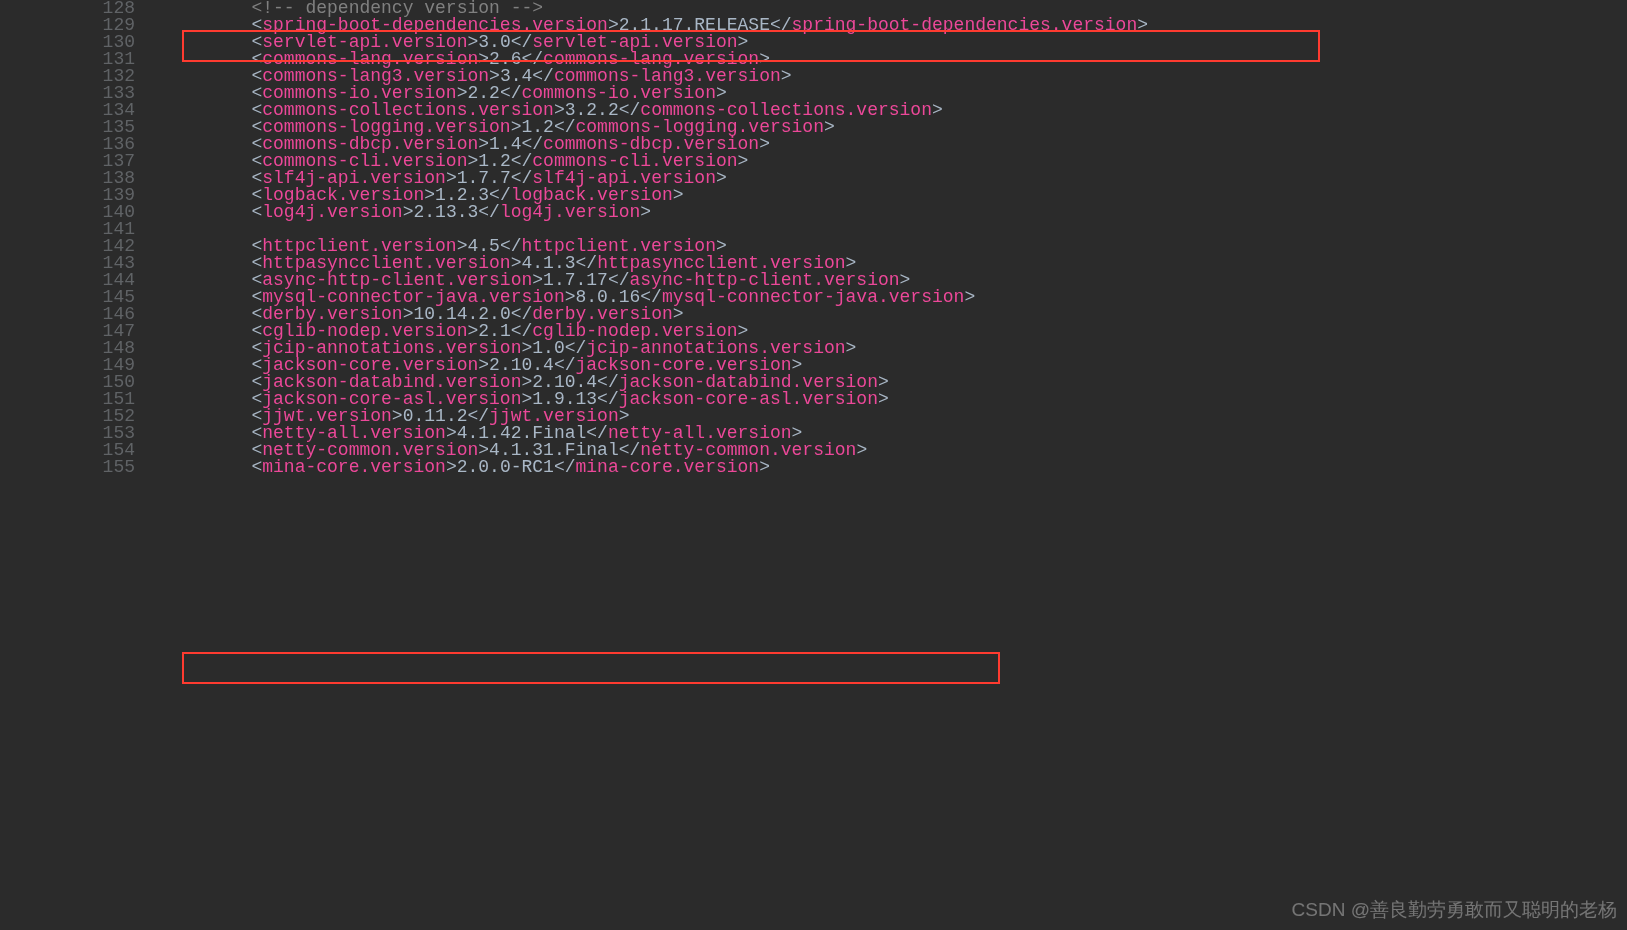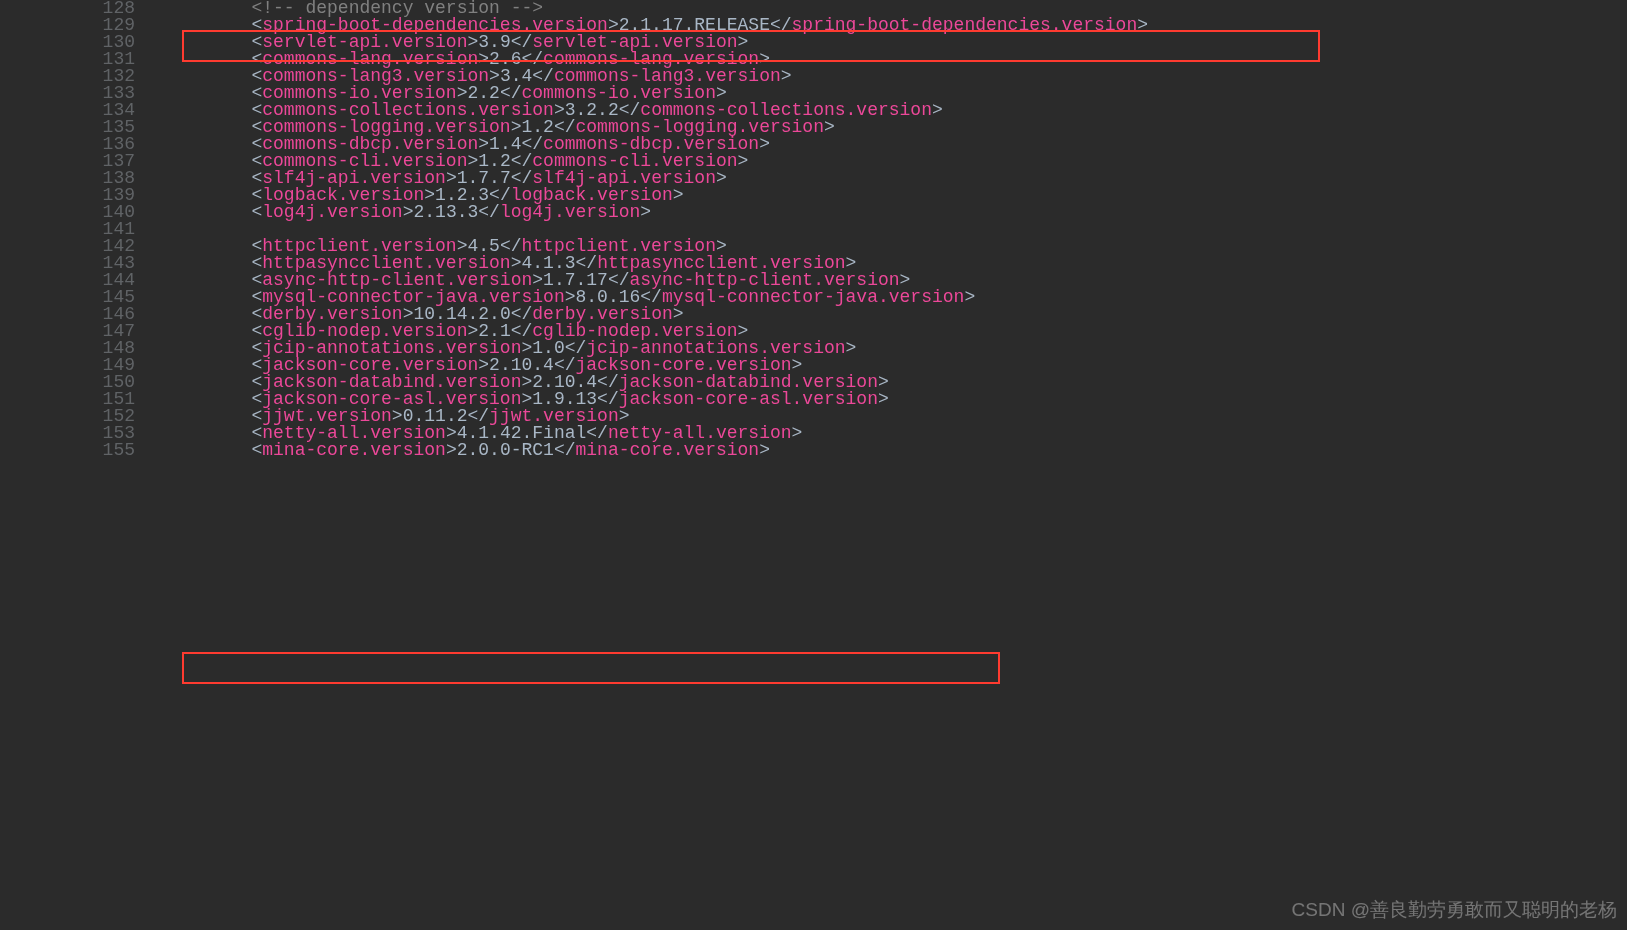--- a/index.html
+++ b/index.html
@@ -58,21 +58,21 @@
     color: rgba(255,255,255,0.35);
     font-family: sans-serif;
   }
 </style>
 </head>
 <body>
 
 <div class="editor" id="editor">
     <div class="line"><div class="gutter">128</div><div class="code"><span>        </span><span class="comment">&lt;!-- dependency version --&gt;</span></div></div>
     <div class="line"><div class="gutter">129</div><div class="code"><span>        </span><span class="bracket">&lt;</span><span class="tag">spring-boot-dependencies.version</span><span class="bracket">&gt;</span><span class="text">2.1.17.RELEASE</span><span class="bracket">&lt;/</span><span class="tag">spring-boot-dependencies.version</span><span class="bracket">&gt;</span></div></div>
-    <div class="line"><div class="gutter">130</div><div class="code"><span>        </span><span class="bracket">&lt;</span><span class="tag">servlet-api.version</span><span class="bracket">&gt;</span><span class="text">3.9</span><span class="bracket">&lt;/</span><span class="tag">servlet-api.version</span><span class="bracket">&gt;</span></div></div>
+    <div class="line"><div class="gutter">130</div><div class="code"><span>        </span><span class="bracket">&lt;</span><span class="tag">servlet-api.version</span><span class="bracket">&gt;</span><span class="text">3.0</span><span class="bracket">&lt;/</span><span class="tag">servlet-api.version</span><span class="bracket">&gt;</span></div></div>
     <div class="line"><div class="gutter">131</div><div class="code"><span>        </span><span class="bracket">&lt;</span><span class="tag">commons-lang.version</span><span class="bracket">&gt;</span><span class="text">2.6</span><span class="bracket">&lt;/</span><span class="tag">commons-lang.version</span><span class="bracket">&gt;</span></div></div>
     <div class="line"><div class="gutter">132</div><div class="code"><span>        </span><span class="bracket">&lt;</span><span class="tag">commons-lang3.version</span><span class="bracket">&gt;</span><span class="text">3.4</span><span class="bracket">&lt;/</span><span class="tag">commons-lang3.version</span><span class="bracket">&gt;</span></div></div>
     <div class="line"><div class="gutter">133</div><div class="code"><span>        </span><span class="bracket">&lt;</span><span class="tag">commons-io.version</span><span class="bracket">&gt;</span><span class="text">2.2</span><span class="bracket">&lt;/</span><span class="tag">commons-io.version</span><span class="bracket">&gt;</span></div></div>
     <div class="line"><div class="gutter">134</div><div class="code"><span>        </span><span class="bracket">&lt;</span><span class="tag">commons-collections.version</span><span class="bracket">&gt;</span><span class="text">3.2.2</span><span class="bracket">&lt;/</span><span class="tag">commons-collections.version</span><span class="bracket">&gt;</span></div></div>
     <div class="line"><div class="gutter">135</div><div class="code"><span>        </span><span class="bracket">&lt;</span><span class="tag">commons-logging.version</span><span class="bracket">&gt;</span><span class="text">1.2</span><span class="bracket">&lt;/</span><span class="tag">commons-logging.version</span><span class="bracket">&gt;</span></div></div>
     <div class="line"><div class="gutter">136</div><div class="code"><span>        </span><span class="bracket">&lt;</span><span class="tag">commons-dbcp.version</span><span class="bracket">&gt;</span><span class="text">1.4</span><span class="bracket">&lt;/</span><span class="tag">commons-dbcp.version</span><span class="bracket">&gt;</span></div></div>
     <div class="line"><div class="gutter">137</div><div class="code"><span>        </span><span class="bracket">&lt;</span><span class="tag">commons-cli.version</span><span class="bracket">&gt;</span><span class="text">1.2</span><span class="bracket">&lt;/</span><span class="tag">commons-cli.version</span><span class="bracket">&gt;</span></div></div>
     <div class="line"><div class="gutter">138</div><div class="code"><span>        </span><span class="bracket">&lt;</span><span class="tag">slf4j-api.version</span><span class="bracket">&gt;</span><span class="text">1.7.7</span><span class="bracket">&lt;/</span><span class="tag">slf4j-api.version</span><span class="bracket">&gt;</span></div></div>
     <div class="line"><div class="gutter">139</div><div class="code"><span>        </span><span class="bracket">&lt;</span><span class="tag">logback.version</span><span class="bracket">&gt;</span><span class="text">1.2.3</span><span class="bracket">&lt;/</span><span class="tag">logback.version</span><span class="bracket">&gt;</span></div></div>
     <div class="line"><div class="gutter">140</div><div class="code"><span>        </span><span class="bracket">&lt;</span><span class="tag">log4j.version</span><span class="bracket">&gt;</span><span class="text">2.13.3</span><span class="bracket">&lt;/</span><span class="tag">log4j.version</span><span class="bracket">&gt;</span></div></div>
@@ -82,19 +82,20 @@
     <div class="line"><div class="gutter">144</div><div class="code"><span>        </span><span class="bracket">&lt;</span><span class="tag">async-http-client.version</span><span class="bracket">&gt;</span><span class="text">1.7.17</span><span class="bracket">&lt;/</span><span class="tag">async-http-client.version</span><span class="bracket">&gt;</span></div></div>
     <div class="line"><div class="gutter">145</div><div class="code"><span>        </span><span class="bracket">&lt;</span><span class="tag">mysql-connector-java.version</span><span class="bracket">&gt;</span><span class="text">8.0.16</span><span class="bracket">&lt;/</span><span class="tag">mysql-connector-java.version</span><span class="bracket">&gt;</span></div></div>
     <div class="line"><div class="gutter">146</div><div class="code"><span>        </span><span class="bracket">&lt;</span><span class="tag">derby.version</span><span class="bracket">&gt;</span><span class="text">10.14.2.0</span><span class="bracket">&lt;/</span><span class="tag">derby.version</span><span class="bracket">&gt;</span></div></div>
     <div class="line"><div class="gutter">147</div><div class="code"><span>        </span><span class="bracket">&lt;</span><span class="tag">cglib-nodep.version</span><span class="bracket">&gt;</span><span class="text">2.1</span><span class="bracket">&lt;/</span><span class="tag">cglib-nodep.version</span><span class="bracket">&gt;</span></div></div>
     <div class="line"><div class="gutter">148</div><div class="code"><span>        </span><span class="bracket">&lt;</span><span class="tag">jcip-annotations.version</span><span class="bracket">&gt;</span><span class="text">1.0</span><span class="bracket">&lt;/</span><span class="tag">jcip-annotations.version</span><span class="bracket">&gt;</span></div></div>
     <div class="line"><div class="gutter">149</div><div class="code"><span>        </span><span class="bracket">&lt;</span><span class="tag">jackson-core.version</span><span class="bracket">&gt;</span><span class="text">2.10.4</span><span class="bracket">&lt;/</span><span class="tag">jackson-core.version</span><span class="bracket">&gt;</span></div></div>
     <div class="line"><div class="gutter">150</div><div class="code"><span>        </span><span class="bracket">&lt;</span><span class="tag">jackson-databind.version</span><span class="bracket">&gt;</span><span class="text">2.10.4</span><span class="bracket">&lt;/</span><span class="tag">jackson-databind.version</span><span class="bracket">&gt;</span></div></div>
     <div class="line"><div class="gutter">151</div><div class="code"><span>        </span><span class="bracket">&lt;</span><span class="tag">jackson-core-asl.version</span><span class="bracket">&gt;</span><span class="text">1.9.13</span><span class="bracket">&lt;/</span><span class="tag">jackson-core-asl.version</span><span class="bracket">&gt;</span></div></div>
     <div class="line"><div class="gutter">152</div><div class="code"><span>        </span><span class="bracket">&lt;</span><span class="tag">jjwt.version</span><span class="bracket">&gt;</span><span class="text">0.11.2</span><span class="bracket">&lt;/</span><span class="tag">jjwt.version</span><span class="bracket">&gt;</span></div></div>
     <div class="line"><div class="gutter">153</div><div class="code"><span>        </span><span class="bracket">&lt;</span><span class="tag">netty-all.version</span><span class="bracket">&gt;</span><span class="text">4.1.42.Final</span><span class="bracket">&lt;/</span><span class="tag">netty-all.version</span><span class="bracket">&gt;</span></div></div>
+    <div class="line"><div class="gutter">154</div><div class="code"><span>        </span><span class="bracket">&lt;</span><span class="tag">netty-common.version</span><span class="bracket">&gt;</span><span class="text">4.1.31.Final</span><span class="bracket">&lt;/</span><span class="tag">netty-common.version</span><span class="bracket">&gt;</span></div></div>
     <div class="line"><div class="gutter">155</div><div class="code"><span>        </span><span class="bracket">&lt;</span><span class="tag">mina-core.version</span><span class="bracket">&gt;</span><span class="text">2.0.0-RC1</span><span class="bracket">&lt;/</span><span class="tag">mina-core.version</span><span class="bracket">&gt;</span></div></div>
   </div>
 
 <div class="watermark">CSDN @善良勤劳勇敢而又聪明的老杨</div>
 
 <div class="highlight-box" style="top: 30px; left: 182px; width: 1138px; height: 32px;"></div>
 <div class="highlight-box" style="top: 652px; left: 182px; width: 818px; height: 32px;"></div>
 
 </body></html>

